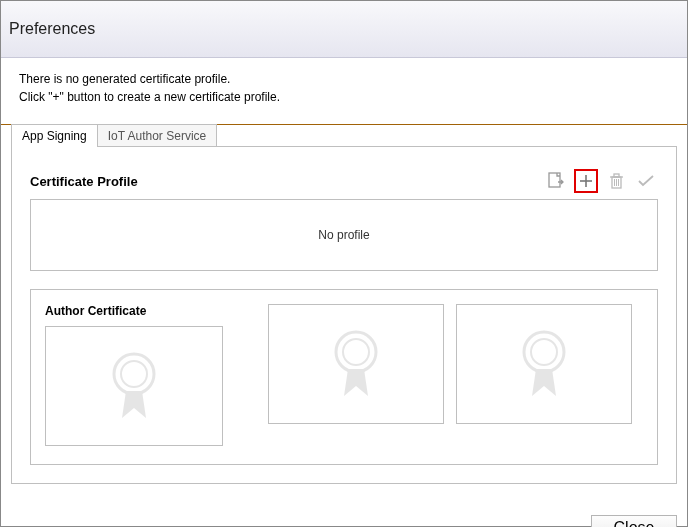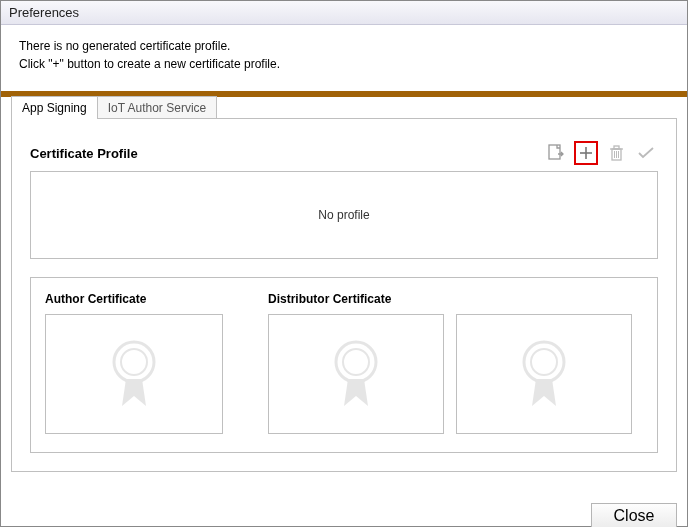--- a/index.html
+++ b/index.html
@@ -13,29 +13,29 @@
   .window {
     width: 688px;
     height: 527px;
     border: 1px solid #888;
     display: flex;
     flex-direction: column;
   }
   .titlebar {
     background: linear-gradient(to bottom, #f8f8fb, #e6e6f0);
     border-bottom: 1px solid #c8c8d8;
-    padding: 4px 8px;
-    font-size: 13px;
+    padding: 19px 8px;
+    font-size: 16px;
     color: #222;
   }
   .notice {
     padding: 12px 0 18px 18px;
     font-size: 12px;
     line-height: 1.5;
-    border-bottom: 6px solid #a16207;
+    border-bottom: 1px solid #a16207;
   }
   .tabs-row {
     display: flex;
     align-items: flex-end;
     padding: 0 10px;
     margin-top: -1px;
     border-radius: 11px;
   }
   .tab {
     border: 1px solid #bfbfbf;
@@ -86,21 +86,21 @@
     color: #888;
     cursor: pointer;
   }
   .icon-btn svg { display: block; }
   .add-highlight {
     border: 2px solid #e00000;
     padding: 2px;
   }
   .profile-box {
     border: 1px solid #bfbfbf;
-    height: 88px;
+    height: 72px;
     display: flex;
     align-items: center;
     justify-content: center;
     color: #333;
     font-size: 12px;
     margin-bottom: 18px;
   }
   .cert-group {
     border: 1px solid #bfbfbf;
     padding: 14px 14px 18px 14px;
@@ -215,21 +215,20 @@
               <svg class="seal" width="60" height="80" viewBox="0 0 60 80">
                 <circle cx="30" cy="28" r="20" fill="none" stroke="#555" stroke-width="3"></circle>
                 <circle cx="30" cy="28" r="13" fill="none" stroke="#555" stroke-width="2"></circle>
                 <path d="M22 45 L18 72 L30 62 L42 72 L38 45" fill="#555"></path>
               </svg>
             </div>
           </div>
         </div>
 
         <div class="cert-col dist">
-          <h4>Distributor Certificate</h4>
           <div class="cert-boxes">
             <div class="cert-box">
               <svg class="seal" width="60" height="80" viewBox="0 0 60 80">
                 <circle cx="30" cy="28" r="20" fill="none" stroke="#555" stroke-width="3"></circle>
                 <circle cx="30" cy="28" r="13" fill="none" stroke="#555" stroke-width="2"></circle>
                 <path d="M22 45 L18 72 L30 62 L42 72 L38 45" fill="#555"></path>
               </svg>
             </div>
             <div class="cert-box">
               <svg class="seal" width="60" height="80" viewBox="0 0 60 80">

